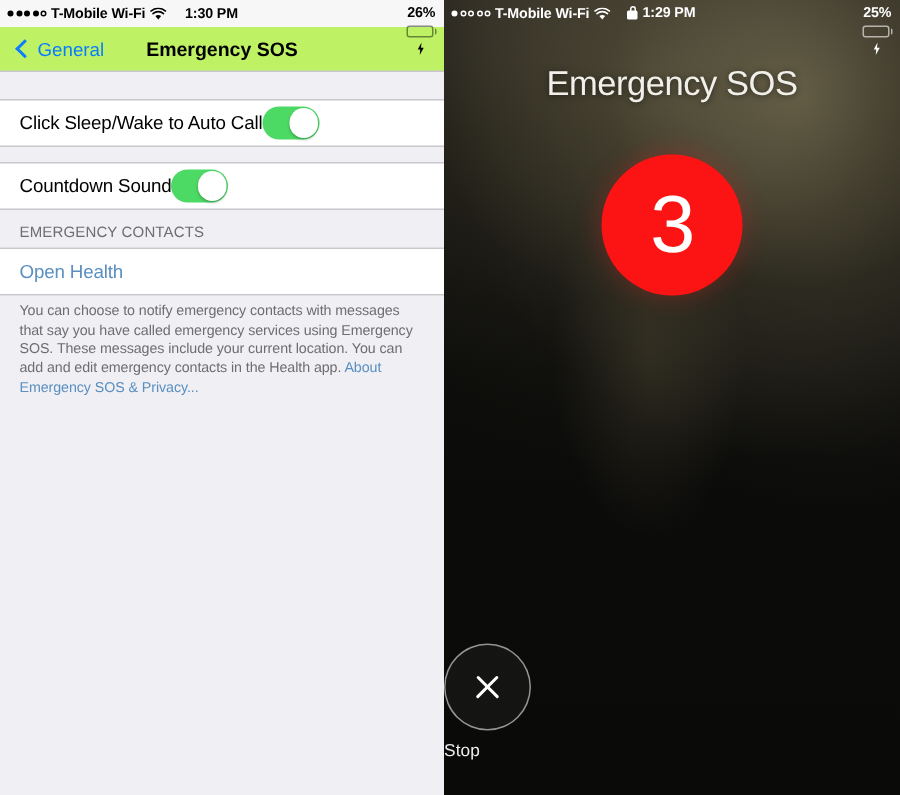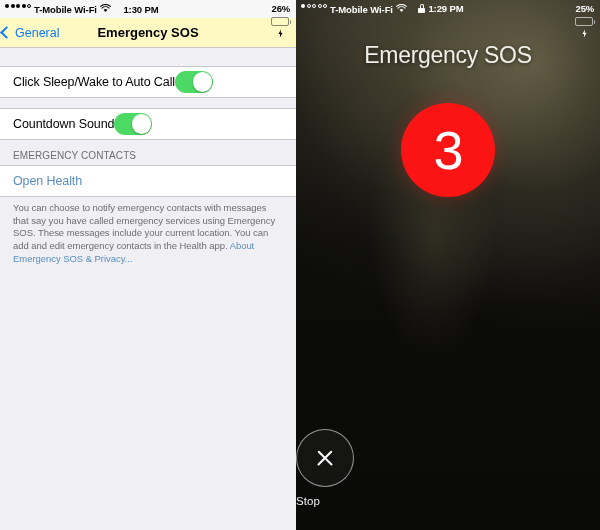--- a/index.html
+++ b/index.html
@@ -37,21 +37,21 @@
     align-items: center;
     font-size: 9.5px;
     font-weight: bold;
     letter-spacing: -0.1px;
     position: relative;
     box-sizing: border-box;
     padding: 0 5px;
   }
   .statusbar-light { background: #f7f7f7; color: #000; }
 
-  .sb-left { display: flex; align-items: flex-start; gap: 3px; flex: 0 0 auto; }
+  .sb-left { display: flex; align-items: center; gap: 3px; flex: 0 0 auto; }
   .sb-center {
     position: absolute;
     left: 0; right: 14px;
     text-align: center;
     font-size: 9.5px;
     font-weight: bold;
     pointer-events: none;
   }
   .sb-center-inner { display: inline-flex; align-items: center; gap: 3px; justify-content: center; }
   .sb-right {
@@ -101,27 +101,27 @@
     width: 1.5px; height: 4px;
     border-radius: 0 1px 1px 0;
     margin-left: 0.8px;
   }
   .batt-tip.dark { background: rgba(0,0,0,0.45); }
   .batt-tip.light { background: rgba(255,255,255,0.6); }
 
   
   .navbar {
     height: 30px;
-    background: #fef9c3;
+    background: #bef264;
     border-bottom: 0.5px solid #c8c7cc;
     display: flex;
     align-items: center;
     position: relative;
     box-sizing: border-box;
-    padding: 0 2px;
+    padding: 0 12px;
   }
   .nav-back {
     display: flex;
     align-items: center;
     gap: 3px;
     color: #0a7cff;
     font-size: 12.5px;
     cursor: pointer;
     position: relative;
     z-index: 2;

